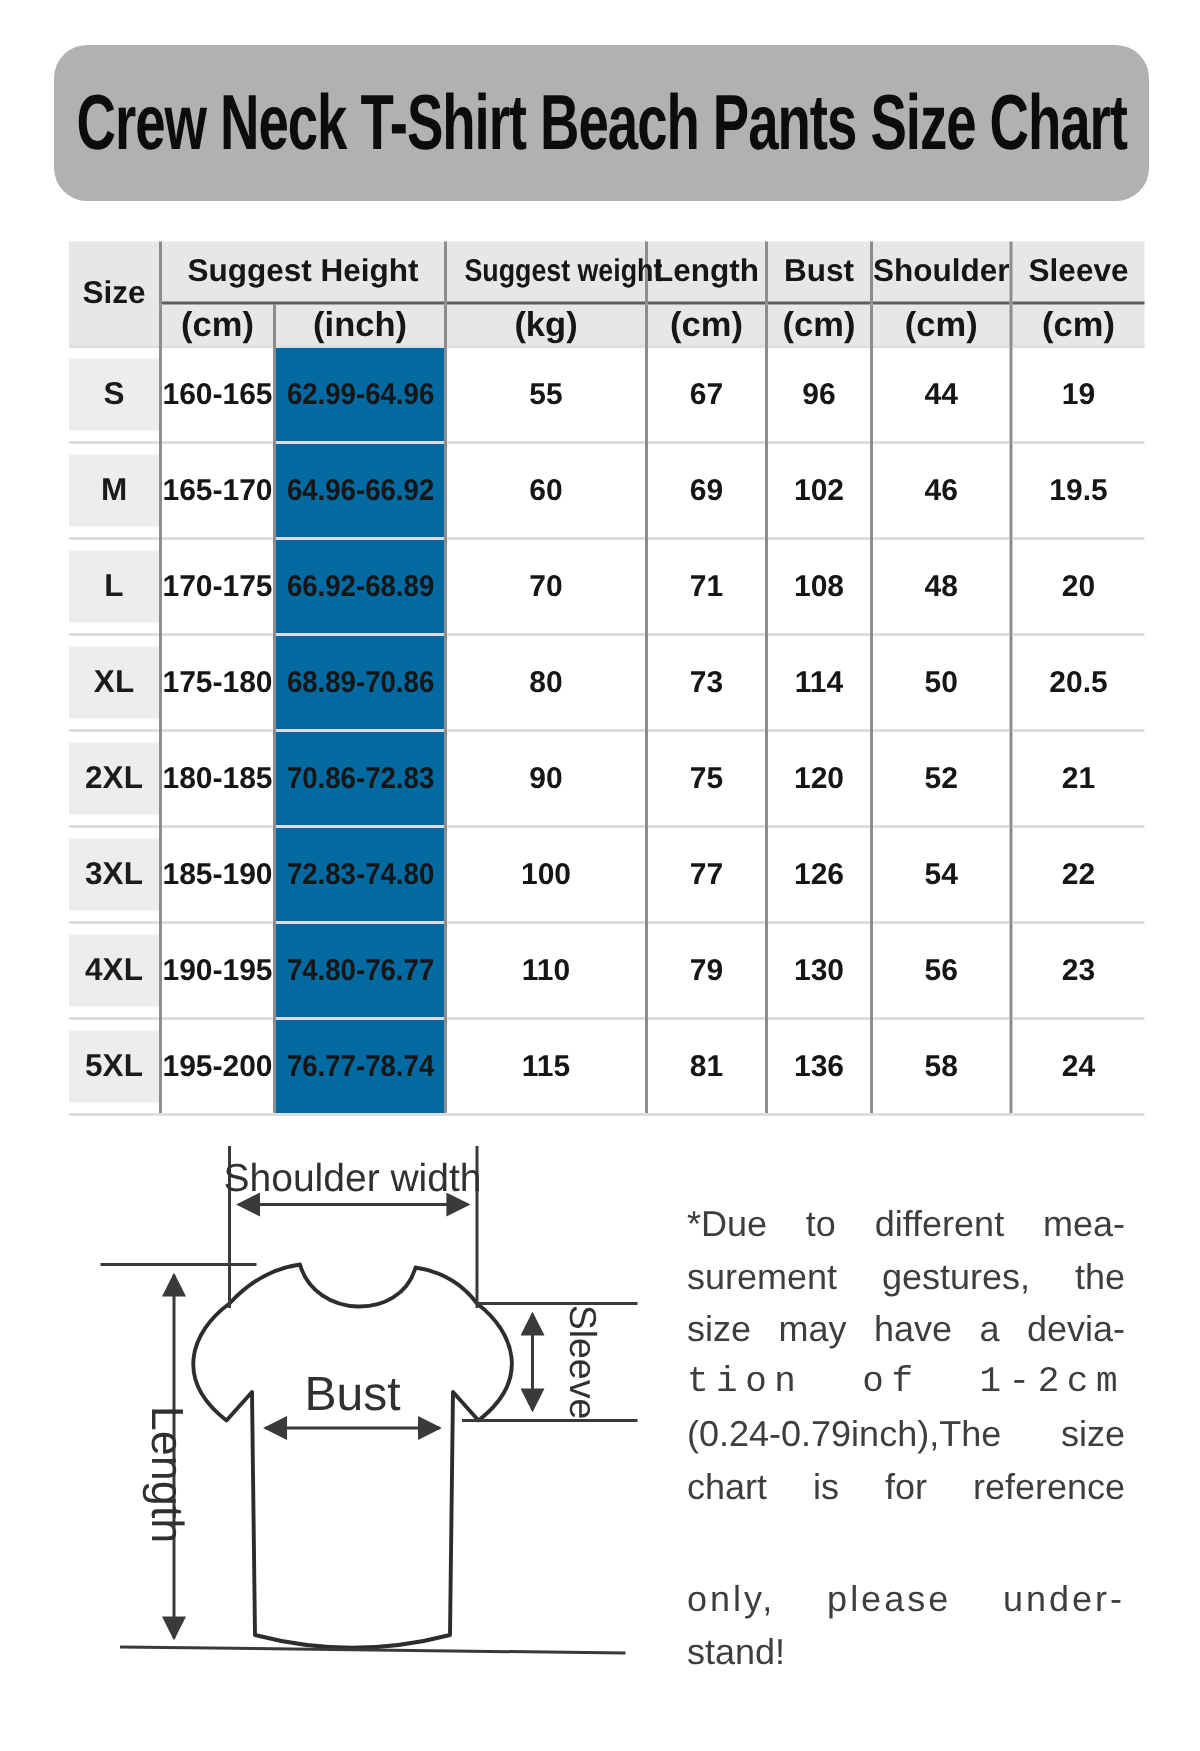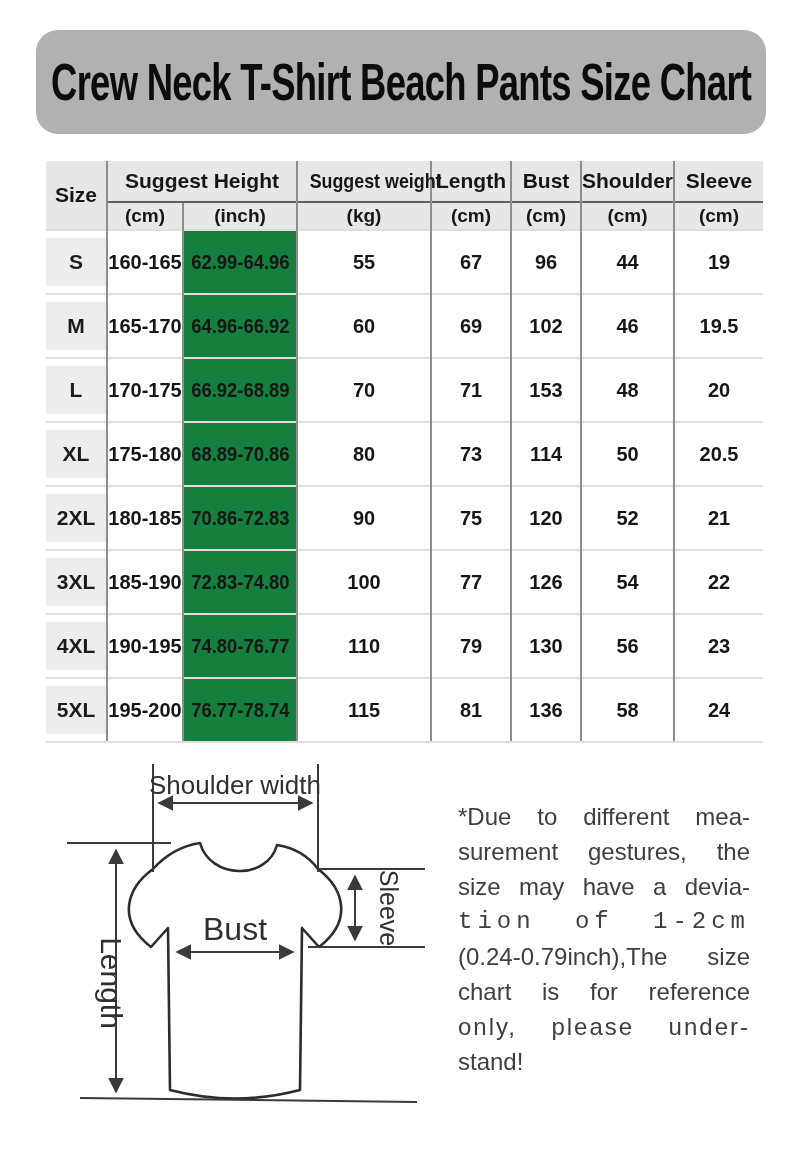--- a/index.html
+++ b/index.html
@@ -12,44 +12,44 @@
   .banner h1{margin:0;font-size:52px;font-weight:700;color:#0c0c0c;letter-spacing:-1px;
              white-space:nowrap;transform:scaleX(0.70);transform-origin:50% 50%;}
 
   
   table.size-chart{position:absolute;left:46px;top:161px;width:717px;height:461px;
                    border-collapse:collapse;table-layout:fixed;}
   table.size-chart td{padding:0;text-align:center;vertical-align:middle;
                       font-weight:700;color:#161616;font-size:20px;}
   tr.h1 td,tr.h2 td{background:#e7e7e9;}
   tr.h1{height:41px;} tr.h1 td{font-size:21px;}
-  tr.h2{height:28px;} tr.h2 td{font-size:19px;border-top:2px solid #5f5f5f;}
+  tr.h2{height:28px;} tr.h2 td{font-size:23px;border-top:2px solid #5f5f5f;}
   tr.drow{height:64px;}
   tr.drow td{border-top:2px solid #dedede;}
   tr.drow:last-child td{border-bottom:2px solid #dedede;}
   .bl{border-left:2px solid #8d8d8f;}
-  td.inch-cell{color:#ca1f18;background:#15803d;}
+  td.inch-cell{color:#ca1f18;background:#0369a1;}
   td.inch-head{color:#ca1f18;}
   .squeeze{display:inline-block;white-space:nowrap;transform:scaleX(0.85);transform-origin:50% 50%;}
   .sq92{display:inline-block;white-space:nowrap;transform:scaleX(0.92);transform-origin:50% 50%;}
   td.size-cell{position:relative;background:#ffffff;}
   .chip{position:absolute;left:0;right:0;top:7px;bottom:7px;background:#ededef;
         display:flex;align-items:center;justify-content:center;font-weight:700;font-size:21px;color:#1b1b1b;}
 
   
   .diagram{position:absolute;left:55px;top:758px;width:380px;height:370px;}
   .diagram text{fill:#303030;font-family:"Liberation Sans","DejaVu Sans",sans-serif;font-weight:500;}
 
   
   .note{position:absolute;left:458px;top:799px;width:292px;color:#3e3e3e;
         font-size:24px;line-height:35px;}
   .nl{height:35px;white-space:nowrap;}
   .nl.jl{text-align:justify;text-align-last:justify;white-space:normal;}
   .nl.sp{letter-spacing:5px;font-family:Liberation Mono, monospace;}
-  .nl.sp2{letter-spacing:2px;}
+  .nl.sp2{letter-spacing:2px;margin-top:40px;}
   .nl.last{text-align:left;}
 </style>
 </head>
 <body>
 
 <div class="page">
 
   <div class="banner">
     <h1>Crew Neck T-Shirt Beach Pants Size Chart</h1>
   </div>
@@ -110,21 +110,21 @@
         <td class="bl">19.5</td>
       </tr>
       <tr class="drow">
         <td class="size-cell">
             <div class="chip">L</div>
           </td>
         <td class="bl">170-175</td>
         <td class="bl inch-cell"><span class="sq92">66.92-68.89</span></td>
         <td class="bl">70</td>
         <td class="bl">71</td>
-        <td class="bl">153</td>
+        <td class="bl">108</td>
         <td class="bl">48</td>
         <td class="bl">20</td>
       </tr>
       <tr class="drow">
         <td class="size-cell">
             <div class="chip">XL</div>
           </td>
         <td class="bl">175-180</td>
         <td class="bl inch-cell"><span class="sq92">68.89-70.86</span></td>
         <td class="bl">80</td>

